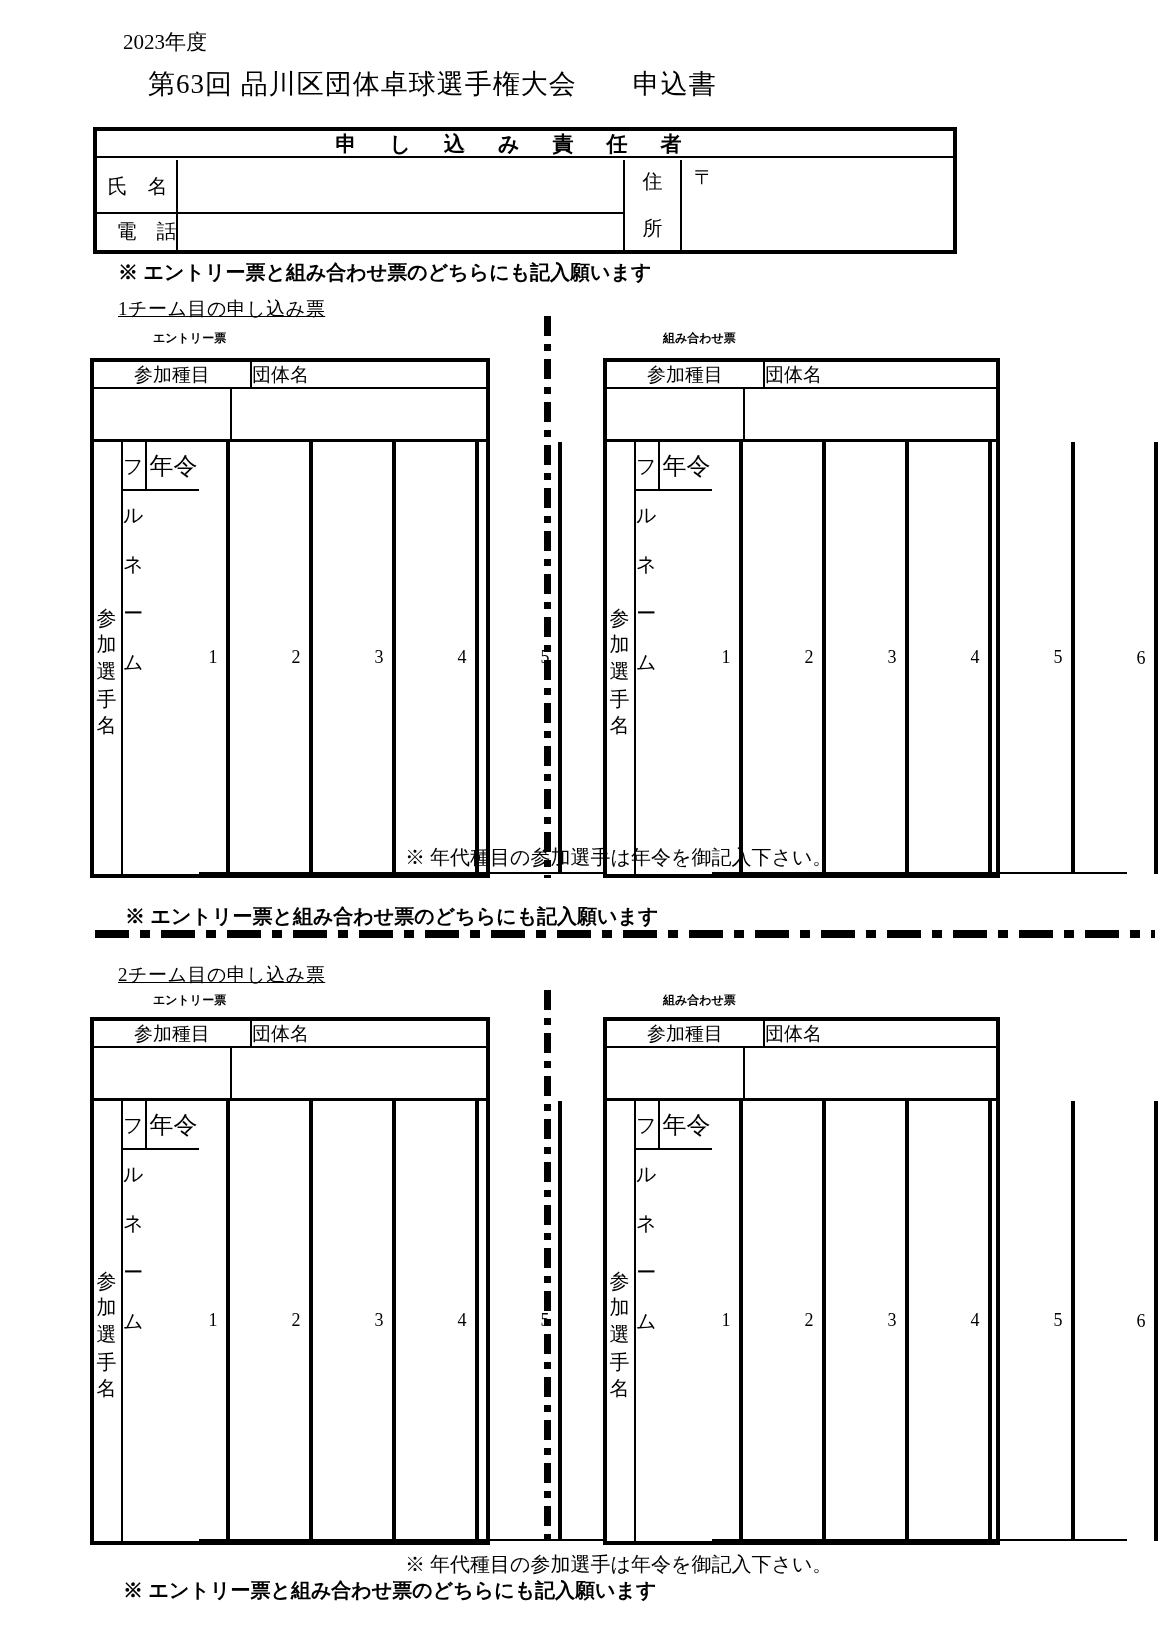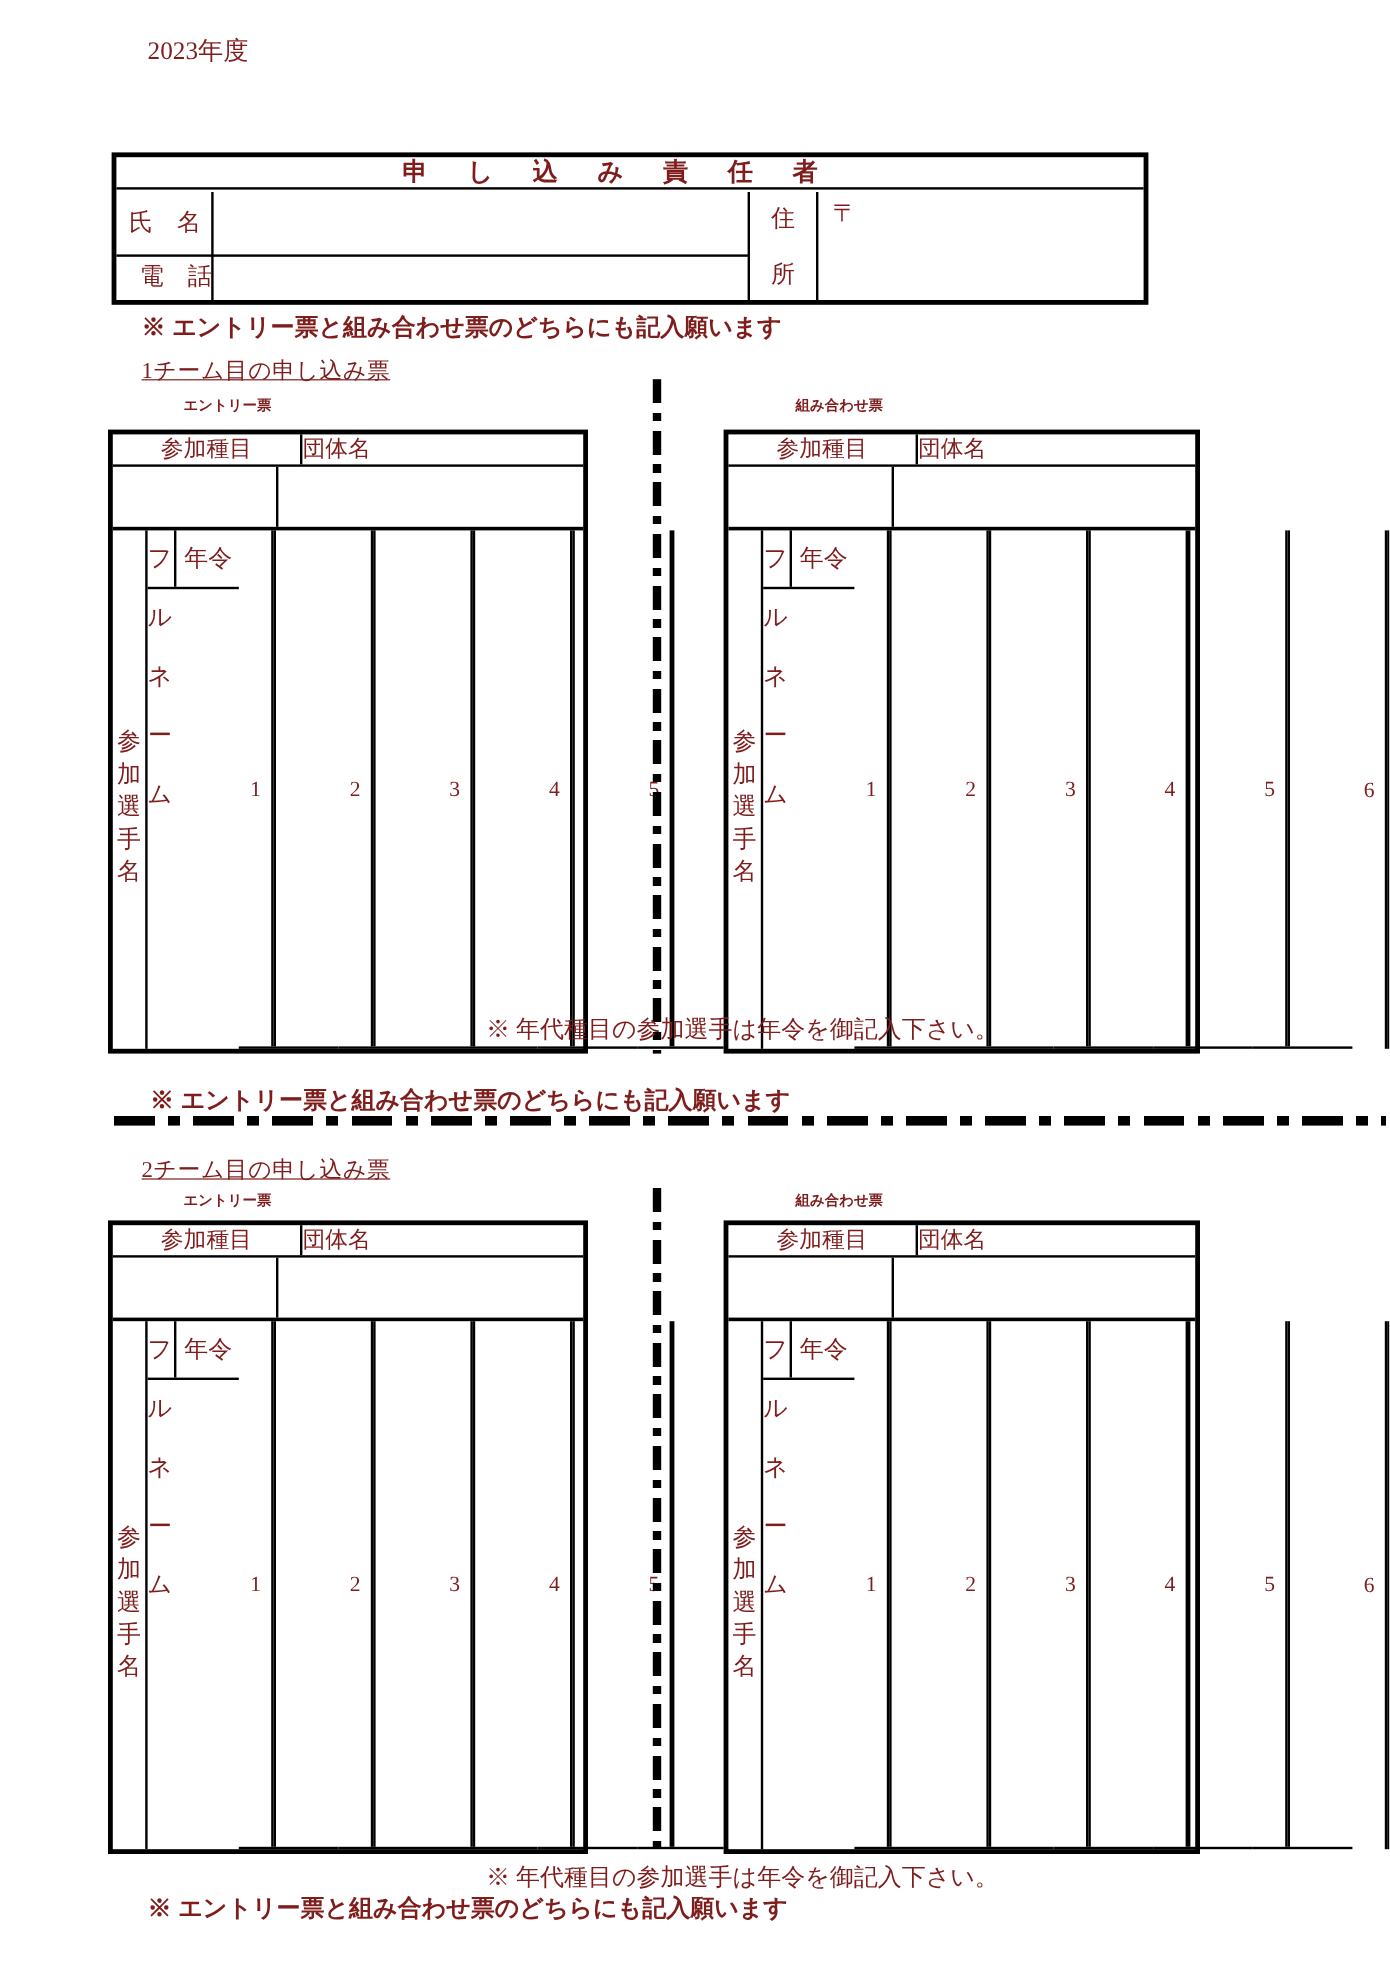--- a/index.html
+++ b/index.html
@@ -1,19 +1,19 @@
 <!DOCTYPE html>
 <html><head>
 <meta charset="utf-8">
 <style>
   * { margin:0; padding:0; box-sizing:border-box; }
   html,body { background:#fff; }
   .sheet {
     position:relative; width:1158px; height:1638px;
-    background:#fff; color:#7f1d1d;
+    background:#fff; color:#000000;
     font-family:"Liberation Serif", serif;
     overflow:hidden;
   }
   .abs { position:absolute; }
 
   
   .fiscal-year { left:123px; top:28px; font-size:21px; }
   .reception   { left:415px; top:28px; font-size:21px; font-weight:bold; }
   .doc-title   { left:148px; top:66px; font-size:27px; letter-spacing:1px; }
 
@@ -75,33 +75,34 @@
   .ft-org-head { flex:1; font-size:19px; line-height:26px; }
   .ft-inputs { display:flex; height:53px; border-bottom:3px solid #000; }
   .ft-cat-input { width:138px; border-right:2px solid #000; }
   .ft-org-input { flex:1; }
   .ft-body   { flex:1; display:flex; }
   .ft-strip  { width:53px; border-right:2px solid #000; display:flex; align-items:center; justify-content:center; }
   .ft-strip-label { writing-mode:vertical-rl; text-orientation:upright; letter-spacing:1.35em; font-size:20px; }
   .ft-main   { flex:1; display:flex; }
   .ft-headrow { height:49px; border-bottom:2px solid #000; display:flex; }
   .ft-name-head { flex:1; text-align:center; line-height:49px; font-size:20px; letter-spacing:2px; }
-  .ft-age-head  { width:54px; border-left:2px solid #000; text-align:center; line-height:49px; font-size:20px; }
+  .ft-age-head  { width:54px; border-left:2px solid #000; text-align:center; line-height:49px; font-size:24px; }
   .ft-row    { flex:1; display:flex; border-bottom:2px solid #000; }
   .ft-row:last-child { border-bottom:none; }
   .ft-num    { width:29px; border-right:2px solid #000; display:flex; align-items:center; justify-content:center; font-size:18px; }
   .ft-name-cell { flex:1; }
   .ft-age-cell  { width:54px; border-left:2px solid #000; }
 </style>
 </head>
 <body>
 
 <div class="sheet">
 
   <div class="abs fiscal-year">2023年度</div>
+  <div class="abs doc-title">第63回 品川区団体卓球選手権大会　　申込書</div>
 
   <div class="abs resp-table">
     <div class="rt-header">申し込み責任者</div>
     <div class="rt-body">
       <div class="rt-label-col"></div>
       <div class="rt-name-label">氏　名</div>
       <div class="rt-phone-label">電　話</div>
       <div class="rt-hline"></div>
       <div class="rt-name-input"></div>
       <div class="rt-phone-input"></div>

